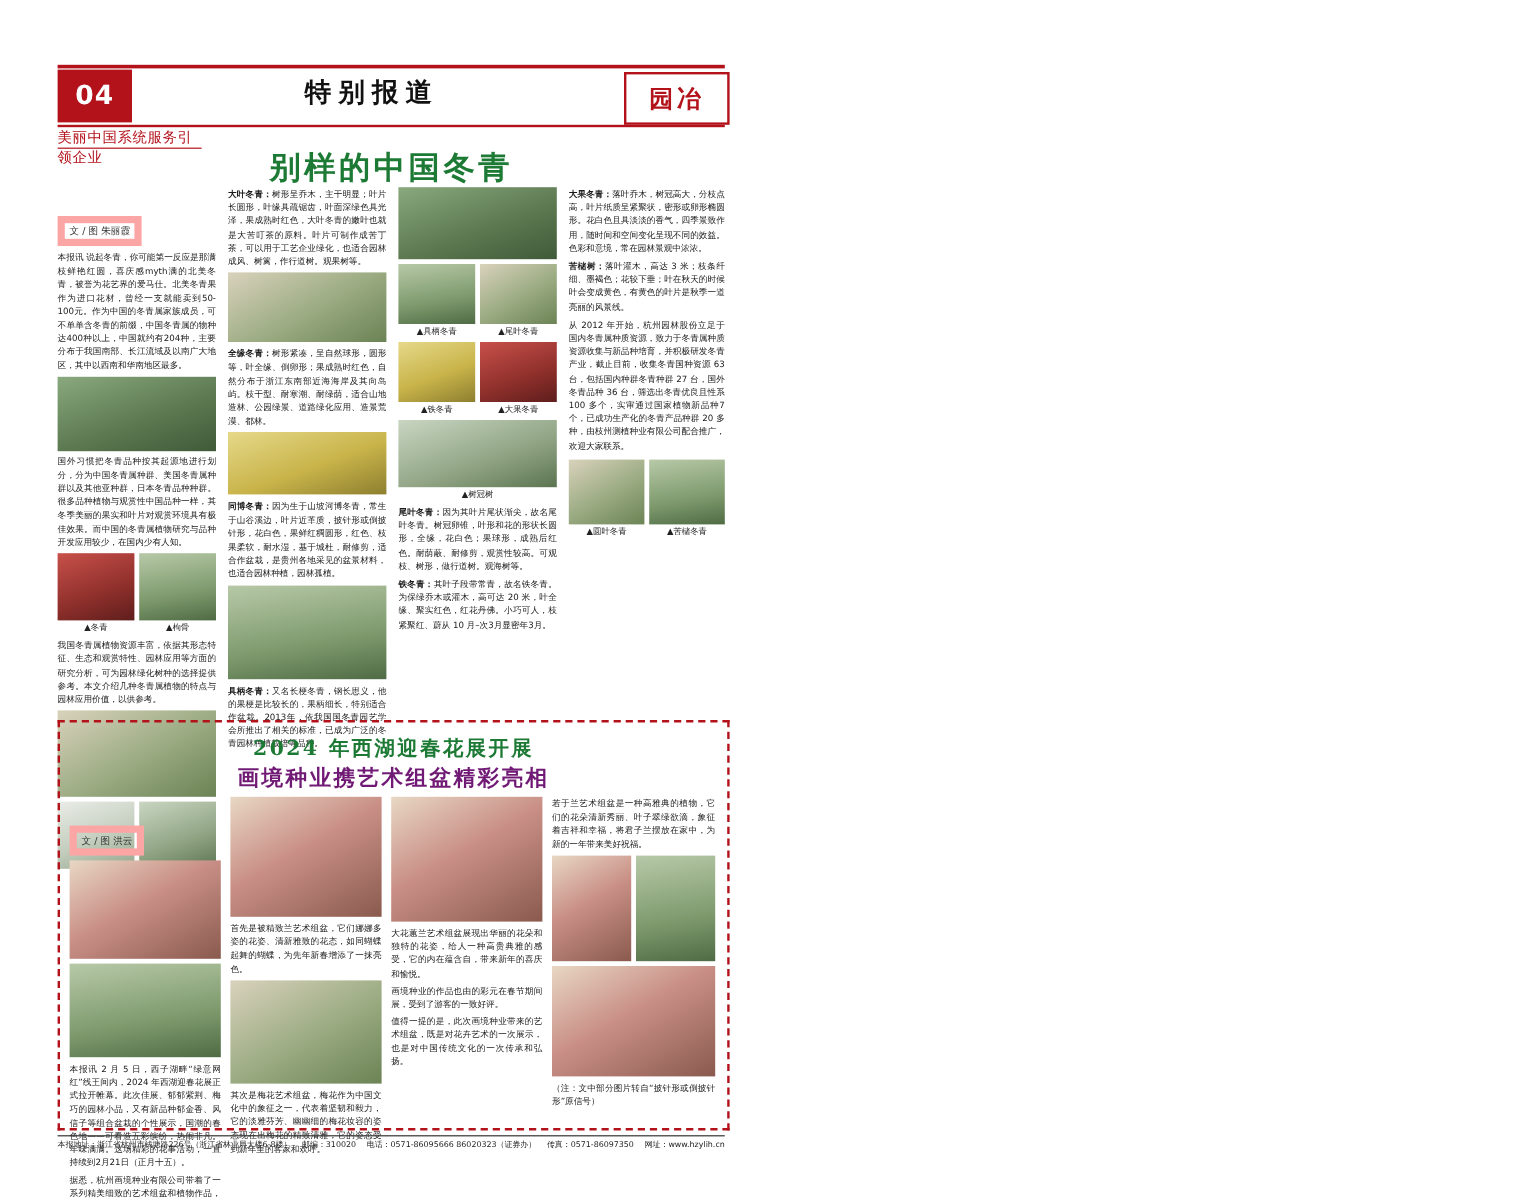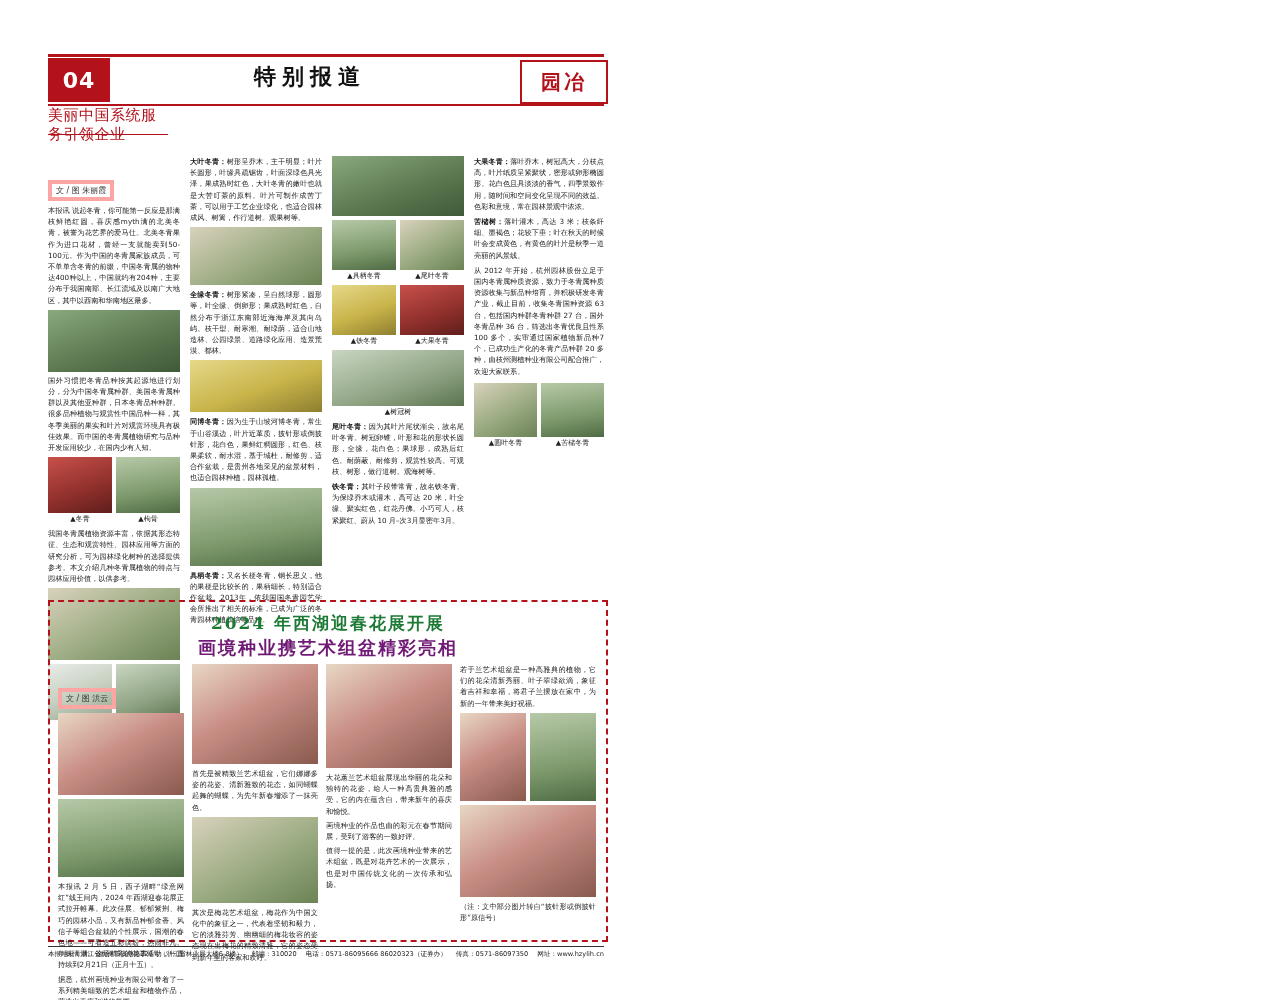--- a/index.html
+++ b/index.html
@@ -4,32 +4,32 @@
 <style>
   html,body{margin:0;padding:0;background:#ffffff;}
   body{width:1280px;height:1000px;font-family:"DejaVu Sans","Liberation Sans",sans-serif;color:#111;overflow:hidden;}
   .page{position:relative;width:1280px;height:1000px;background:#fff;}
   .col-left{position:absolute;left:0;top:0;width:640px;height:1000px;}
   .col-right{position:absolute;left:640px;top:0;width:640px;height:1000px;}
   .lp-rule-top{position:absolute;left:48px;top:54px;width:556px;height:3px;background:#b3121b;}
   .lp-rule-bot{position:absolute;left:48px;top:104px;width:556px;height:2px;background:#b3121b;}
   .lp-pagenum{position:absolute;left:48px;top:58px;width:62px;height:44px;background:#b3121b;color:#fff;
     font-size:22px;font-weight:bold;display:flex;align-items:center;justify-content:center;letter-spacing:1px;}
-  .lp-slogan{position:absolute;left:48px;top:106px;width:120px;height:14px;font-size:15px;color:#b3121b;
-    letter-spacing:0.5px;border-bottom:1px solid #b3121b;padding-bottom:14px;}
+  .lp-slogan{position:absolute;left:48px;top:106px;width:120px;height:14px;font-size:12px;color:#b3121b;
+    letter-spacing:0.5px;border-bottom:1px solid #b3121b;padding-bottom:3px;}
   .lp-sectitle{position:absolute;left:200px;top:62px;width:220px;text-align:center;font-size:22px;font-weight:bold;
     letter-spacing:6px;font-family:"DejaVu Serif","Liberation Serif",serif;}
   .lp-logo{position:absolute;left:520px;top:60px;width:84px;height:40px;border:2px solid #b3121b;color:#b3121b;
     font-size:20px;font-weight:bold;display:flex;align-items:center;justify-content:center;letter-spacing:3px;
     font-family:"DejaVu Serif","Liberation Serif",serif;}
 
   
   .lp-headline{position:absolute;left:48px;top:122px;width:556px;text-align:center;color:#1d7a35;
     font-size:26px;font-weight:bold;letter-spacing:3px;font-family:"DejaVu Serif","Liberation Serif",serif;}
-  .byline{font-size:8px;color:#333;border:4px solid #fca5a5;display:inline-block;padding:1px 4px;margin-top:24px;}
+  .byline{font-size:8px;color:#333;border:6px solid #fca5a5;display:inline-block;padding:1px 4px;margin-top:24px;}
 
   
   .txt{font-size:7.2px;line-height:11.2px;text-align:justify;color:#1a1a1a;}
   .txt b{font-weight:bold;}
   .cap{font-size:7px;color:#222;text-align:center;margin-top:1px;}
 
   
   .ph{background:#cfd8cd;position:relative;overflow:hidden;}
   .ph.g1{background:linear-gradient(160deg,#8aa97e,#5d7a52 55%,#3f5a38);}
   .ph.g2{background:linear-gradient(170deg,#b7c9a8,#7e9a6d 60%,#4e6b44);}
@@ -58,20 +58,21 @@
 
   <div class="col-left">
 
     <div class="lp-rule-top"></div>
     <div class="lp-pagenum">04</div>
     <div class="lp-sectitle">特别报道</div>
     <div class="lp-logo">园冶</div>
     <div class="lp-rule-bot"></div>
     <div class="lp-slogan">美丽中国系统服务引领企业</div>
 
+    <div class="lp-headline">别样的中国冬青</div>
 
     <div style="position:absolute;left:48px;top:156px;width:132px;">
       <div class="byline">文 / 图  朱丽霞</div>
       <div class="txt" style="margin-top:4px;">本报讯  说起冬青，你可能第一反应是那满枝鲜艳红圆，喜庆感myth满的北美冬青，被誉为花艺界的爱马仕。北美冬青果作为进口花材，曾经一支就能卖到50-100元。作为中国的冬青属家族成员，可不单单含冬青的前缀，中国冬青属的物种达400种以上，中国就约有204种，主要分布于我国南部、长江流域及以南广大地区，其中以西南和华南地区最多。</div>
       <div class="ph g1" style="width:132px;height:62px;margin-top:4px;"></div>
       <div class="cap"></div>
       <div class="txt" style="margin-top:3px;">国外习惯把冬青品种按其起源地进行划分，分为中国冬青属种群、美国冬青属种群以及其他亚种群，日本冬青品种种群。很多品种植物与观赏性中国品种一样，其冬季美丽的果实和叶片对观赏环境具有极佳效果。而中国的冬青属植物研究与品种开发应用较少，在国内少有人知。</div>
       <div style="display:flex;gap:4px;margin-top:4px;">
         <div style="width:84px;">
           <div class="ph red" style="width:64px;height:56px;"></div>

